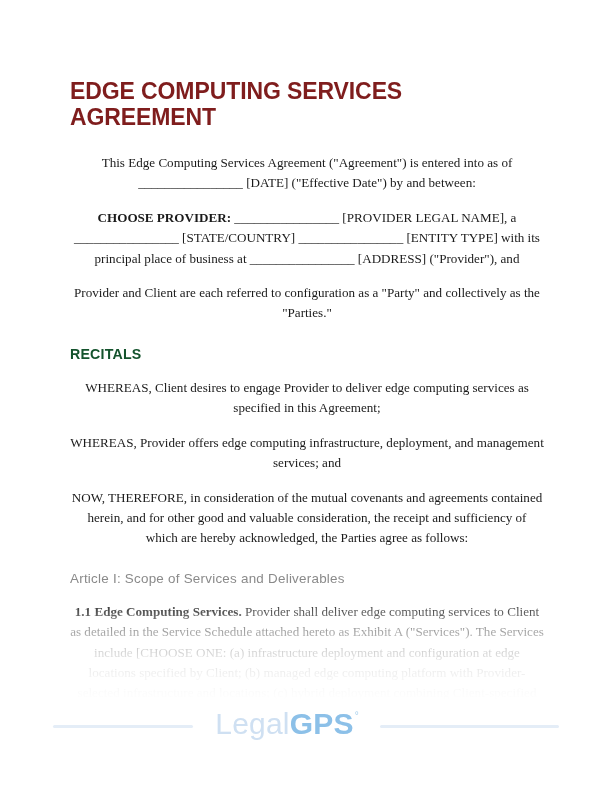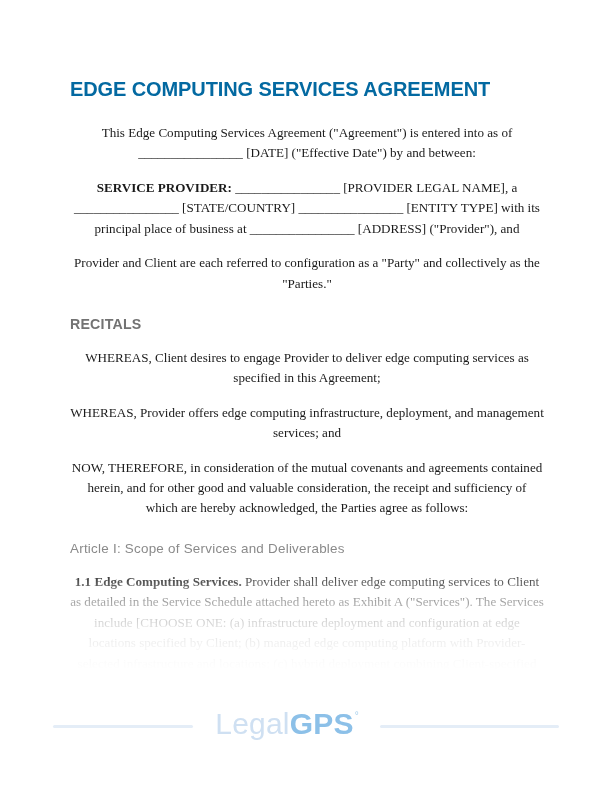--- a/index.html
+++ b/index.html
@@ -20,44 +20,44 @@
   .doc {
     position: absolute;
     left: 70px;
     top: 78px;
     width: 474px;
   }
 
   .doc-title {
     font-family: "Liberation Sans", sans-serif;
     font-weight: bold;
-    font-size: 20px;
+    font-size: 23px;
     letter-spacing: -0.1px;
-    color: #0369a1;
+    color: #7f1d1d;
     line-height: 1.15;
     margin: 0 0 22px 0;
   }
 
   p.para {
     font-family: "Liberation Serif", serif;
     font-size: 13.1px;
     line-height: 1.56;
     color: #1a1a1a;
     margin: 0 0 14px 0;
     text-align: center;
   }
   p.para:last-child { margin-bottom: 0; }
 
   .lbl { font-weight: bold; }
 
   h2.recitals {
     font-family: "Liberation Sans", sans-serif;
     font-weight: bold;
     font-size: 14.2px;
-    color: #737373;
+    color: #14532d;
     letter-spacing: 0.2px;
     margin: 22px 0 16px 0;
   }
 
   h3.article {
     font-family: "Liberation Sans", sans-serif;
     font-weight: normal;
     font-size: 13.4px;
     color: #8a8a8a;
     letter-spacing: 0.25px;
@@ -136,21 +136,21 @@
 <body>
 
 <div class="page">
 
   <div class="doc">
 
     <h1 class="doc-title">EDGE COMPUTING SERVICES AGREEMENT</h1>
 
     <p class="para">This Edge Computing Services Agreement ("Agreement") is entered into as of ________________ [DATE] ("Effective Date") by and between:</p>
 
-    <p class="para"><span class="lbl">SERVICE PROVIDER:</span><span> ________________ [PROVIDER LEGAL NAME], a ________________ [STATE/COUNTRY] ________________ [ENTITY TYPE] with its principal place of business at ________________ [ADDRESS] ("Provider"), and</span></p>
+    <p class="para"><span class="lbl">CHOOSE PROVIDER:</span><span> ________________ [PROVIDER LEGAL NAME], a ________________ [STATE/COUNTRY] ________________ [ENTITY TYPE] with its principal place of business at ________________ [ADDRESS] ("Provider"), and</span></p>
 
 
     <p class="para">Provider and Client are each referred to configuration as a "Party" and collectively as the "Parties."</p>
 
     <h2 class="recitals">RECITALS</h2>
 
     <p class="para">WHEREAS, Client desires to engage Provider to deliver edge computing services as specified in this Agreement;</p>
 
     <p class="para">WHEREAS, Provider offers edge computing infrastructure, deployment, and management services; and</p>
 

